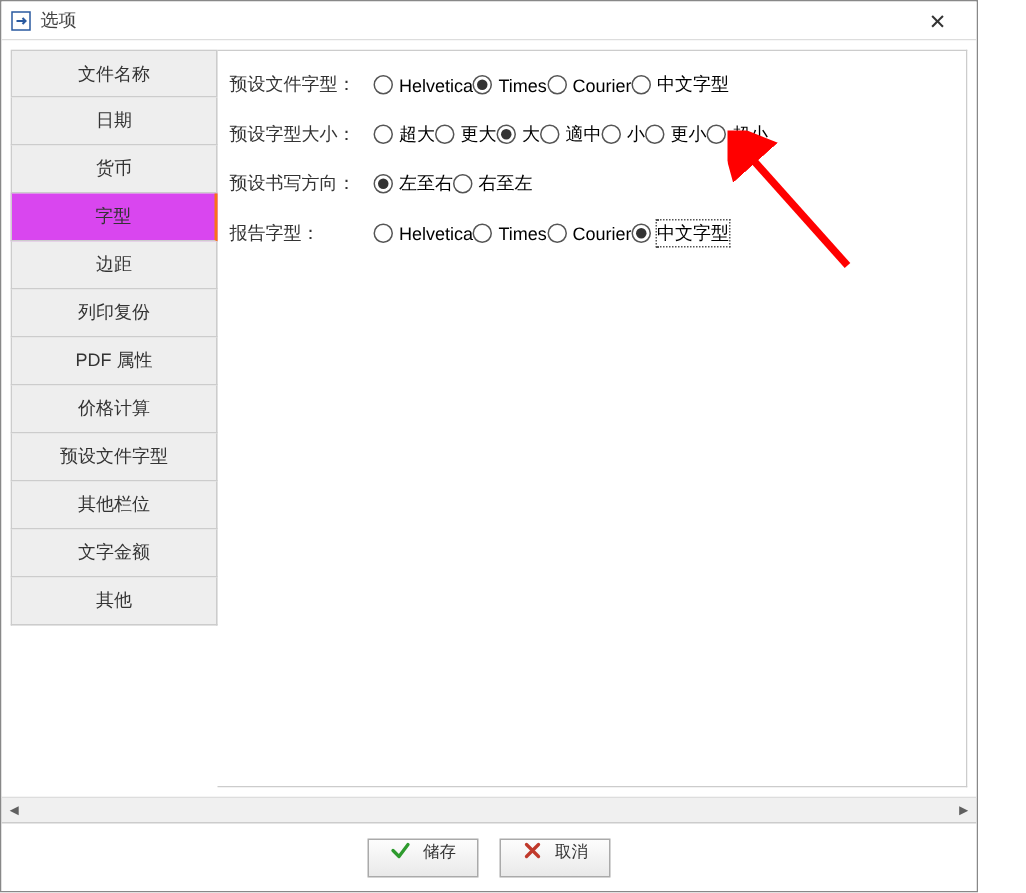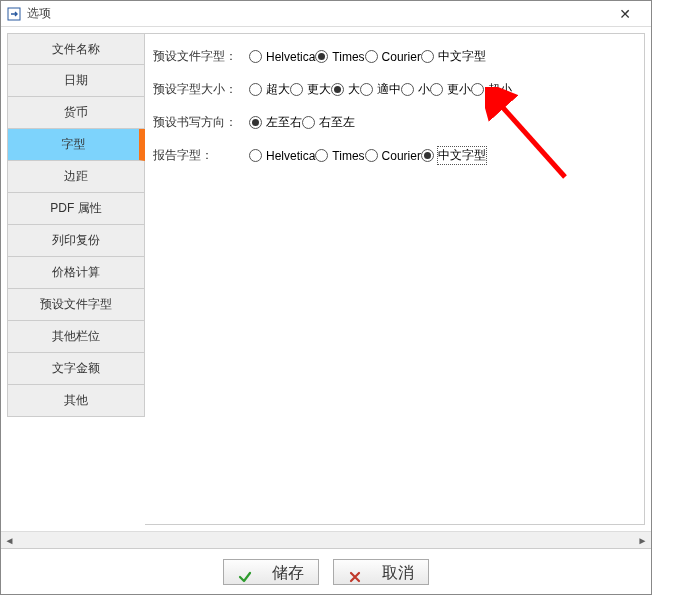--- a/index.html
+++ b/index.html
@@ -7,34 +7,34 @@
   .window { width: 652px; height: 595px; border: 1px solid #888; background: #fff; display: flex; flex-direction: column; }
   .titlebar { height: 26px; background: #fff; border-bottom: 1px solid #ddd; display: flex; align-items: center; padding: 0 6px; }
   .titlebar .icon { width: 14px; height: 14px; margin-right: 6px; display: inline-flex; align-items: center; justify-content: center; }
   .titlebar .title { flex: 1; color: #444; font-size: 12px; }
   .titlebar .close { width: 40px; text-align: center; font-size: 14px; color: #333; cursor: default; }
   .body { flex: 1; display: flex; flex-direction: column; }
   .main { flex: 1; display: flex; border: 6px solid #fff; position: relative; overflow: hidden; }
   .sidebar { width: 138px; background: #fff; display: flex; flex-direction: column; }
   .sidebar-item { height: 32px; display: flex; align-items: center; justify-content: center; background: #eeeeee; border: 1px solid #ccc; border-left: 1px solid #ccc; border-top: none; font-size: 12px; color: #333; }
   .sidebar-item:first-child { border-top: 1px solid #ccc; }
-  .sidebar-item.selected { background: #7dd3fc; border-right: 6px solid #f97316; }
+  .sidebar-item.selected { background: #d946ef; border-right: 2px solid #f97316; }
   .content { flex: 1; padding: 14px 8px; border-top: 1px solid #ccc; border-right: 1px solid #ccc; border-bottom: 1px solid #ccc; position: relative; }
   .row { display: flex; align-items: center; margin-bottom: 16px; }
   .row .label { width: 96px; color: #333; }
   .radios { display: flex; align-items: center; flex-wrap: wrap; }
   .radio { display: inline-flex; align-items: center; gap: 4px; }
   .radio .circle { width: 13px; height: 13px; border: 1px solid #555; border-radius: 50%; display: inline-flex; align-items: center; justify-content: center; background: #fff; }
   .radio .circle.checked::after { content: ""; width: 7px; height: 7px; border-radius: 50%; background: #333; display: block; }
   .radio.focused .rlabel { outline: 1px dotted #555; }
   .scrollbar-h { height: 17px; background: #f0f0f0; border-top: 1px solid #ddd; display: flex; align-items: center; }
   .scrollbar-h .arrow { width: 17px; height: 17px; display: flex; align-items: center; justify-content: center; color: #606060; font-size: 10px; }
   .scrollbar-h .track { flex: 1; }
   .footer { height: 46px; border-top: 1px solid #ccc; display: flex; align-items: center; justify-content: center; gap: 14px; background: #fff; }
-  .btn { height: 26px; padding: 0 14px; border: 1px solid #aaa; background: linear-gradient(#fdfdfd,#e9e9e9); display: inline-flex; align-items: flex-end; gap: 20px; font-size: 16px; color: #333; }
+  .btn { height: 26px; padding: 0 14px; border: 1px solid #aaa; background: linear-gradient(#fdfdfd,#e9e9e9); display: inline-flex; align-items: flex-start; gap: 8px; font-size: 11px; color: #333; }
   .btn .bicon { width: 14px; height: 14px; display: inline-flex; align-items: center; justify-content: center; }
   .arrow-annot { position: absolute; pointer-events: none; }
 </style>
 </head>
 <body>
 
 <div class="window">
   <div class="titlebar">
     <span class="icon">
       <svg width="14" height="14" viewBox="0 0 14 14">
@@ -58,24 +58,24 @@
           <div class="sidebar-item">
             <span>货币</span>
           </div>
           <div class="sidebar-item selected">
             <span>字型</span>
           </div>
           <div class="sidebar-item">
             <span>边距</span>
           </div>
           <div class="sidebar-item">
+            <span>列印复份</span>
+          </div>
+          <div class="sidebar-item">
             <span>PDF 属性</span>
-          </div>
-          <div class="sidebar-item">
-            <span>列印复份</span>
           </div>
           <div class="sidebar-item">
             <span>价格计算</span>
           </div>
           <div class="sidebar-item">
             <span>预设文件字型</span>
           </div>
           <div class="sidebar-item">
             <span>其他栏位</span>
           </div>

